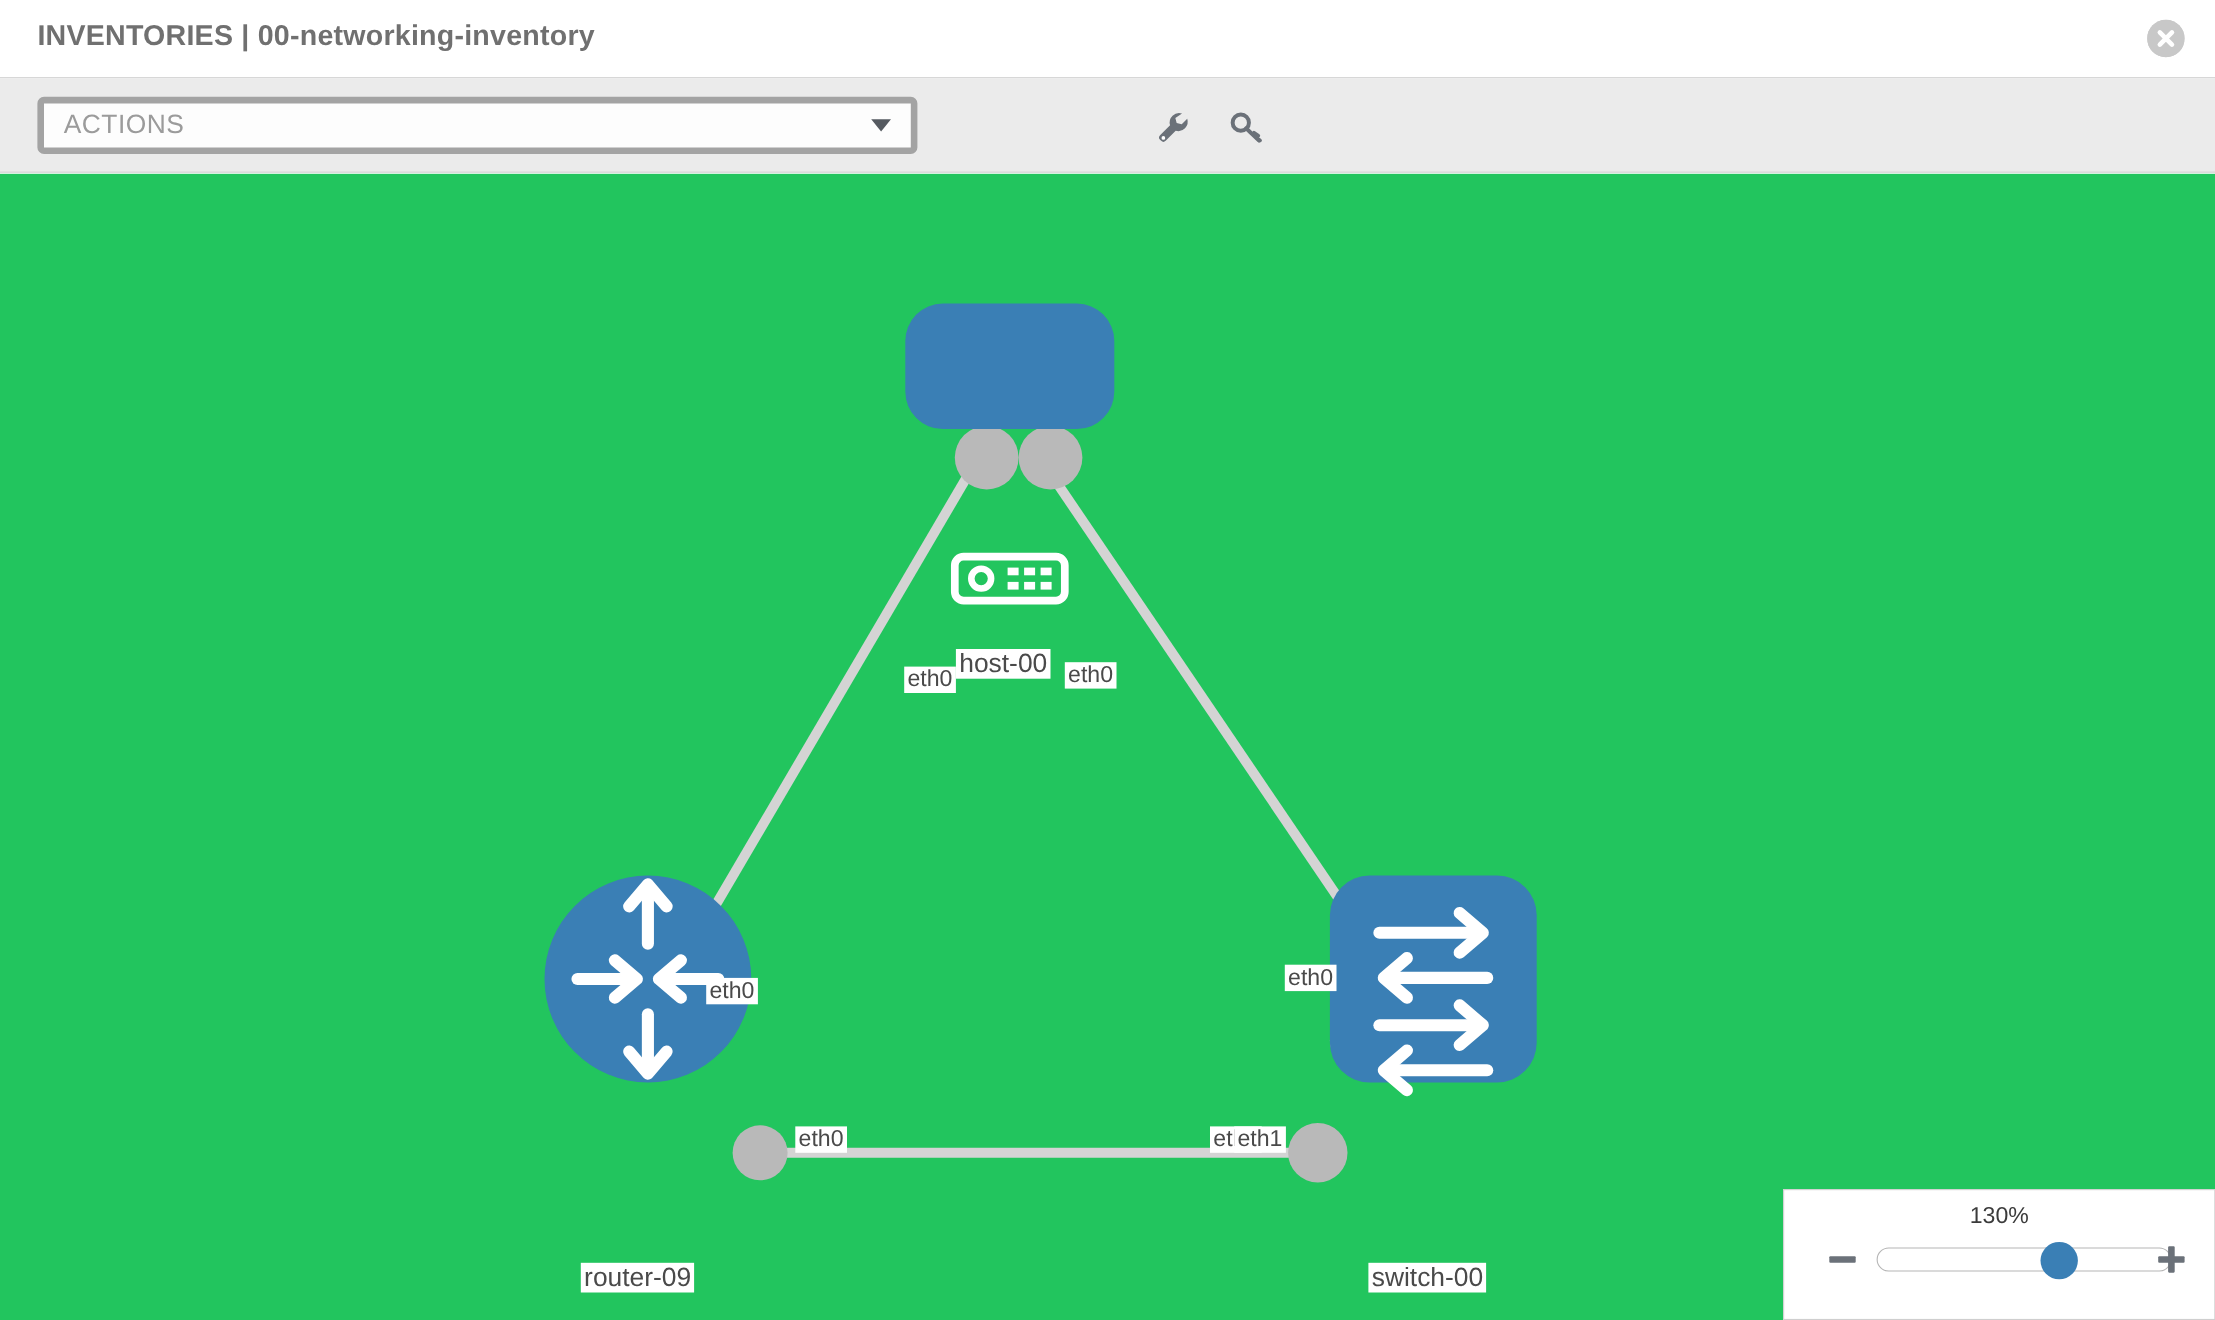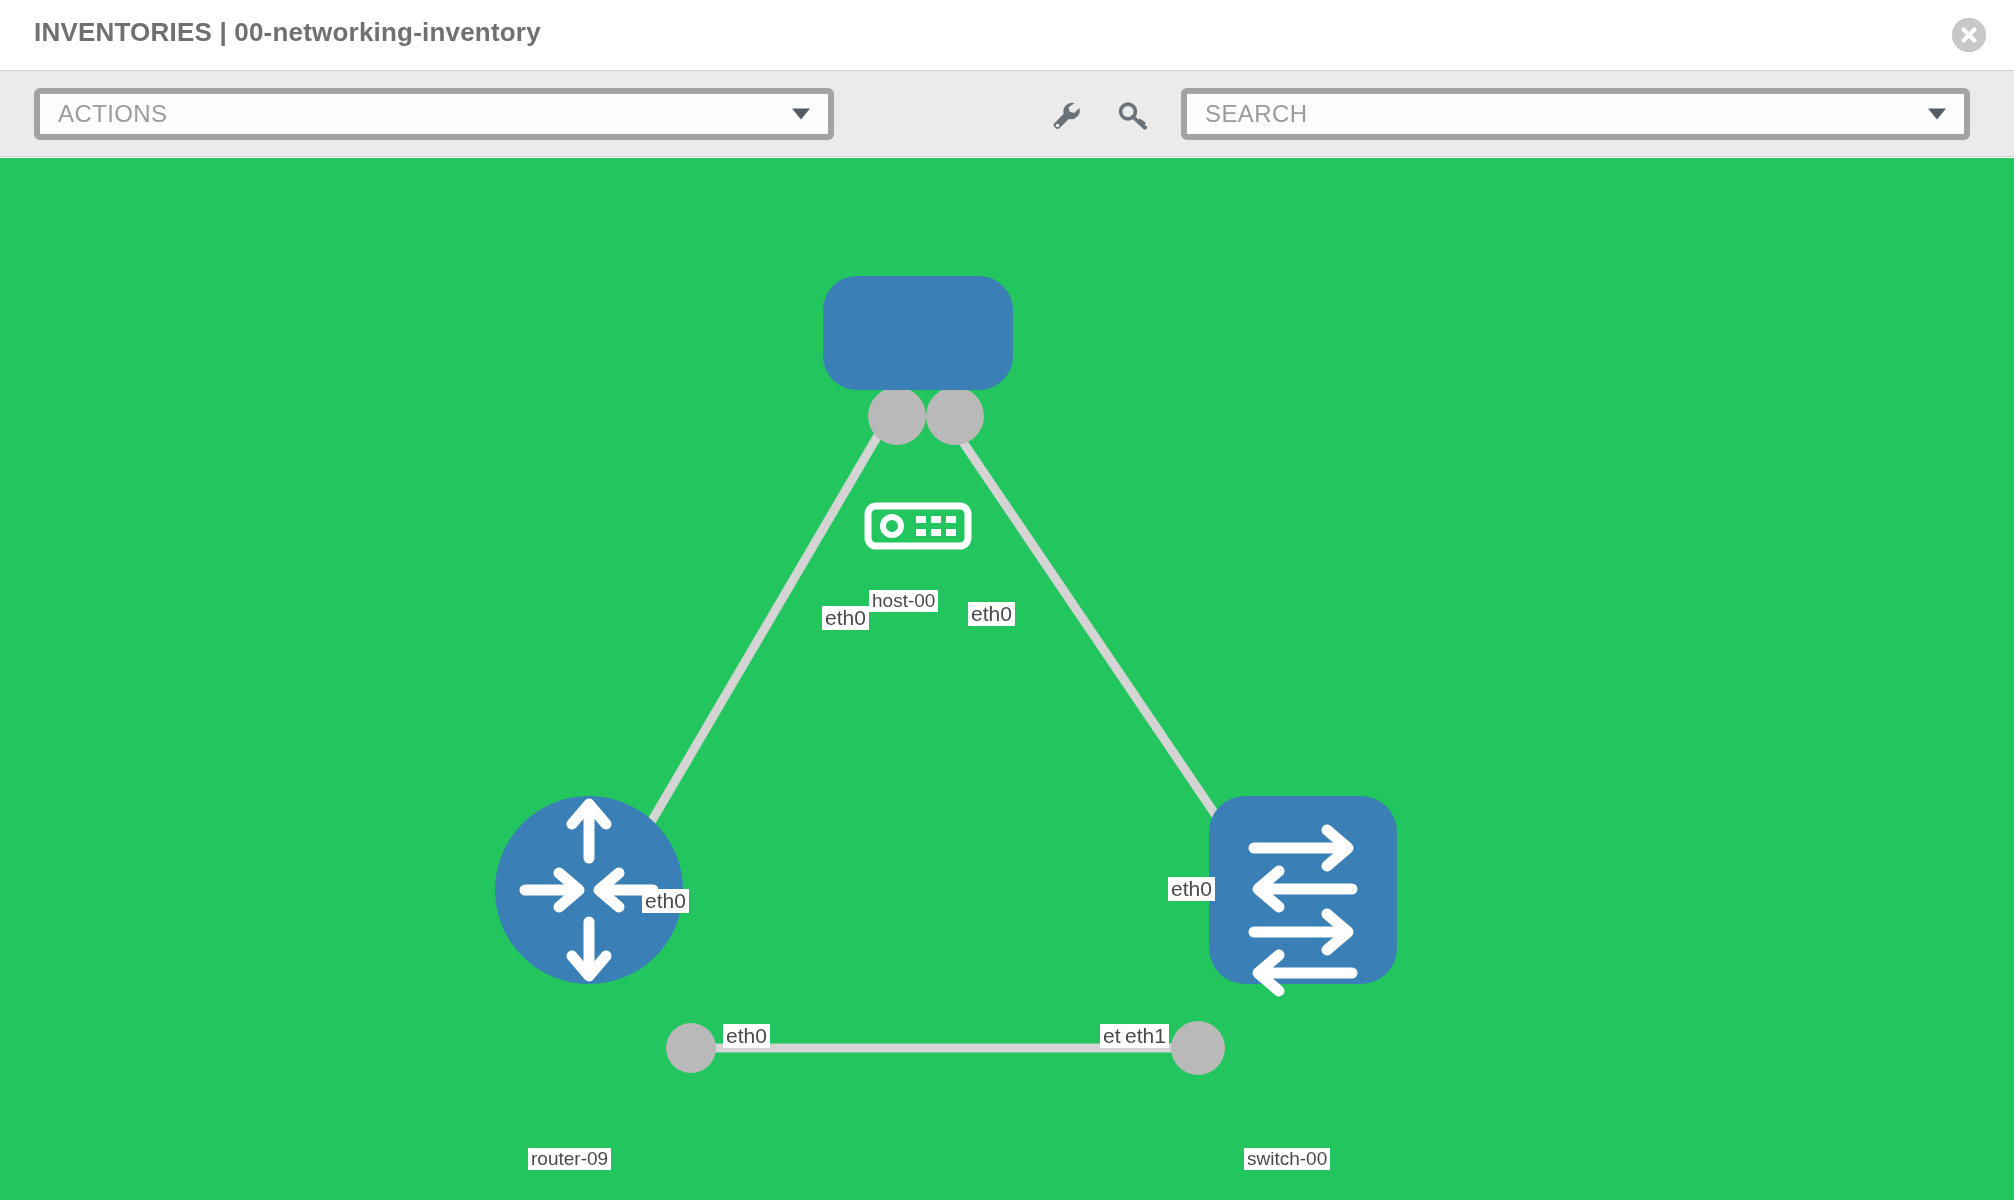--- a/index.html
+++ b/index.html
@@ -101,21 +101,21 @@
   .canvas svg { position: absolute; left: 0; top: 0; }
 
   
   .lbl {
     position: absolute;
     background: #ffffff;
     color: #4a4a4a;
     white-space: nowrap;
     line-height: 1.05;
   }
-  .lbl-node { font-size: 19px; padding: 1px 3px; }
+  .lbl-node { font-size: 24px; padding: 1px 3px; }
   .lbl-edge { font-size: 21px; padding: 1px 3px; }
 
   
   .zoom-panel {
     position: absolute;
     left: 1621px; top: 1081px;
     width: 393px; height: 119px;
     background: #ffffff;
     border: 1px solid #cfcfcf;
   }
@@ -183,24 +183,20 @@
 
     <div class="tool-icon" id="key-btn">
       <svg width="34" height="34" viewBox="0 0 34 34" aria-hidden="true">
         <circle cx="12" cy="12.5" r="7.4" fill="none" stroke="#6b7179" stroke-width="3.6"></circle>
         <path d="M16.8 17.6 L28.6 28.8" stroke="#6b7179" stroke-width="3.6" stroke-linecap="round"></path>
         <path d="M24.0 21.5 L28.0 24.4" stroke="#6b7179" stroke-width="3.2" stroke-linecap="round"></path>
         <path d="M26.3 26.2 L29.6 28.6" stroke="#6b7179" stroke-width="3.2" stroke-linecap="round"></path>
       </svg>
     </div>
 
-    <div class="field" id="search-select">
-      <span class="field-text">SEARCH</span>
-      <span class="field-caret"></span>
-    </div>
   </div>
 
   <div class="canvas">
 
     <svg width="2014" height="1042" aria-hidden="true">
 
       <g>
 
         <line x1="887" y1="262" x2="630" y2="700" stroke="#d4d4d4" stroke-width="9"></line>
 
@@ -275,14 +271,34 @@
     <div class="lbl lbl-edge" style="left:1168px; top:719px;">eth0</div>
     <div class="lbl lbl-edge" style="left:723px; top:866px;">eth0</div>
     <div class="lbl lbl-edge" style="left:1100px; top:866px;">eth0</div>
     <div class="lbl lbl-edge" style="left:1122px; top:866px;">eth1</div>
 
     <div class="lbl lbl-node" style="left:869px; top:432px;">host-00</div>
     <div class="lbl lbl-node" style="left:528px; top:990px;">router-09</div>
     <div class="lbl lbl-node" style="left:1244px; top:990px;">switch-00</div>
   </div>
 
+  <div class="zoom-panel">
+    <div class="zoom-value">130%</div>
+
+    <div class="zoom-minus">
+      <svg width="30" height="30" viewBox="0 0 30 30" aria-hidden="true">
+        <rect x="3" y="12" width="24" height="6" rx="1" fill="#6b7179"></rect>
+      </svg>
+    </div>
+
+    <div class="zoom-track">
+      <div class="zoom-thumb" id="zoom-thumb" style="left: 148px;"></div>
+    </div>
+
+    <div class="zoom-plus">
+      <svg width="30" height="30" viewBox="0 0 30 30" aria-hidden="true">
+        <rect x="3" y="12" width="24" height="6" rx="1" fill="#6b7179"></rect>
+        <rect x="12" y="3" width="6" height="24" rx="1" fill="#6b7179"></rect>
+      </svg>
+    </div>
+  </div>
 
 </div>
 
 </body></html>

